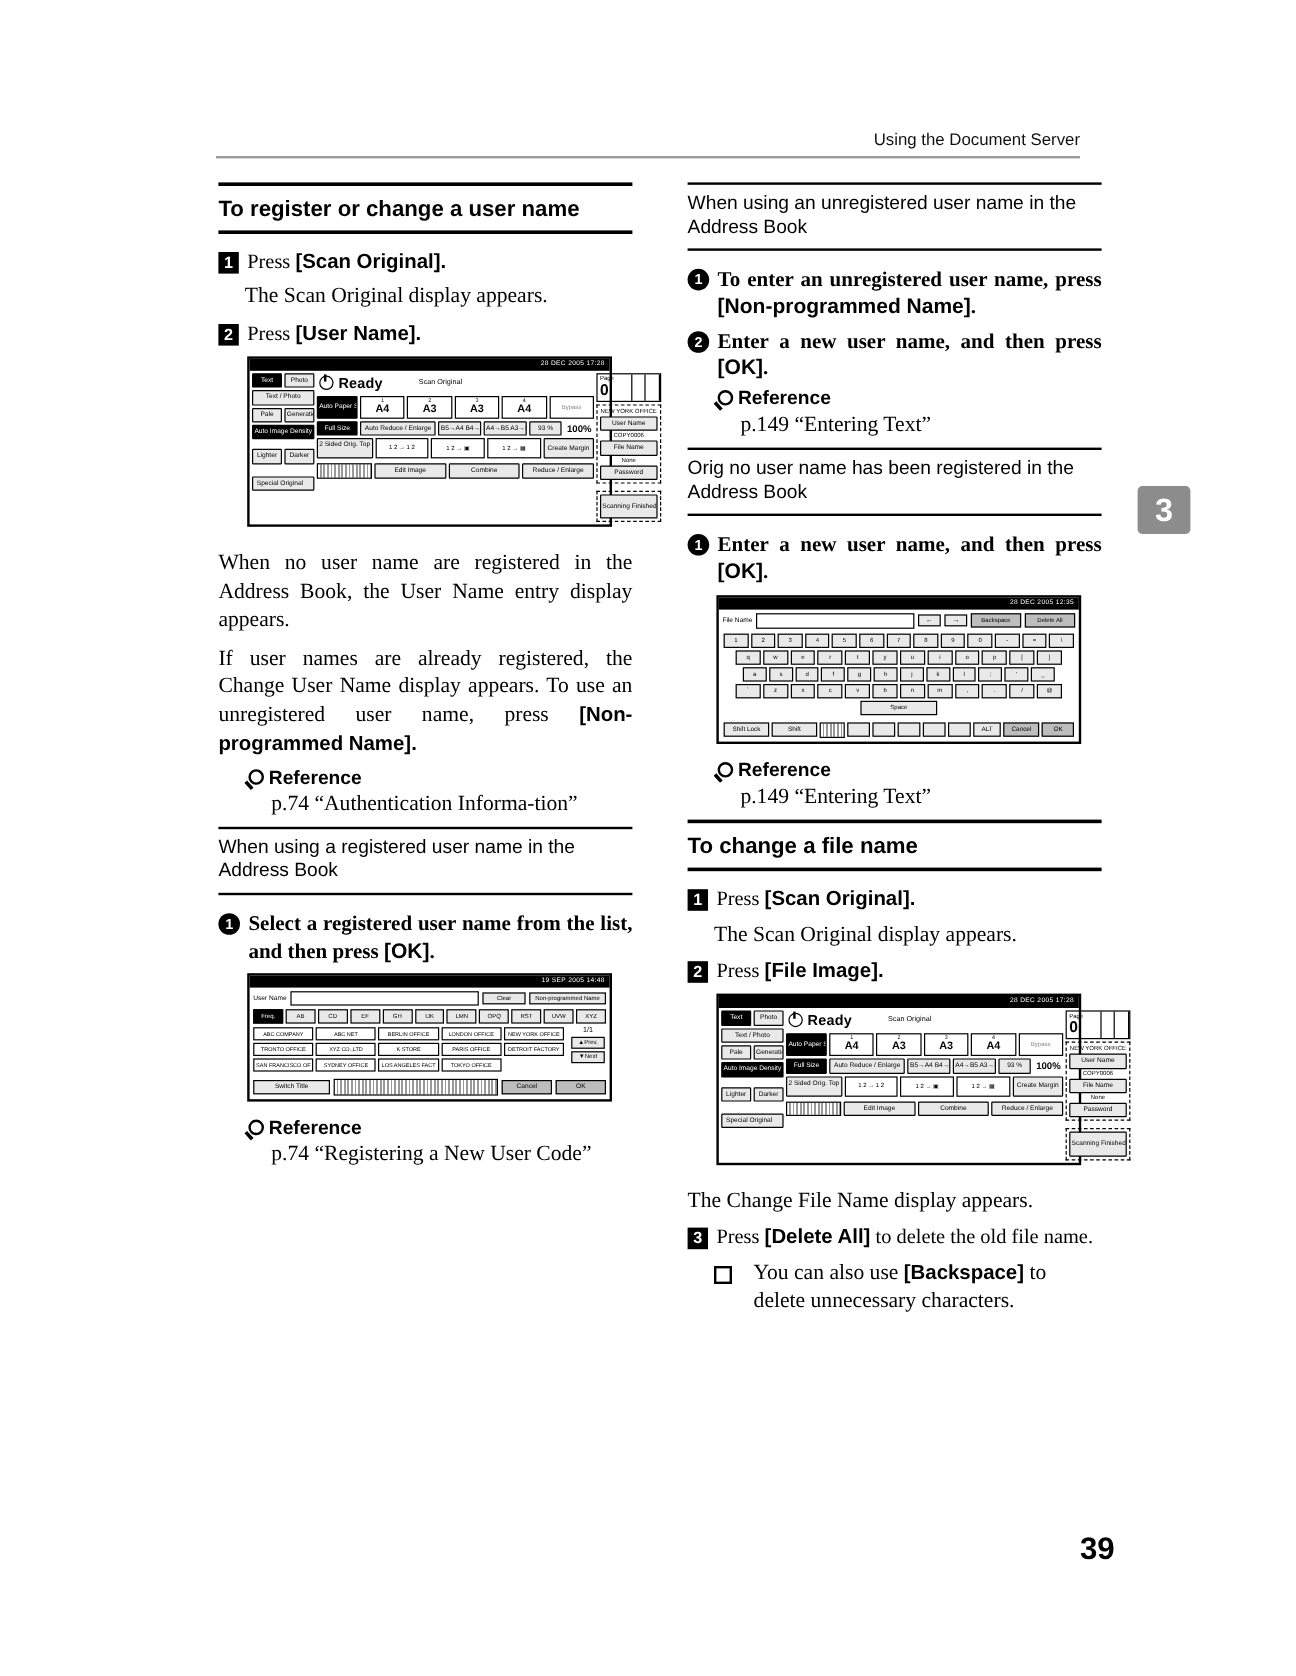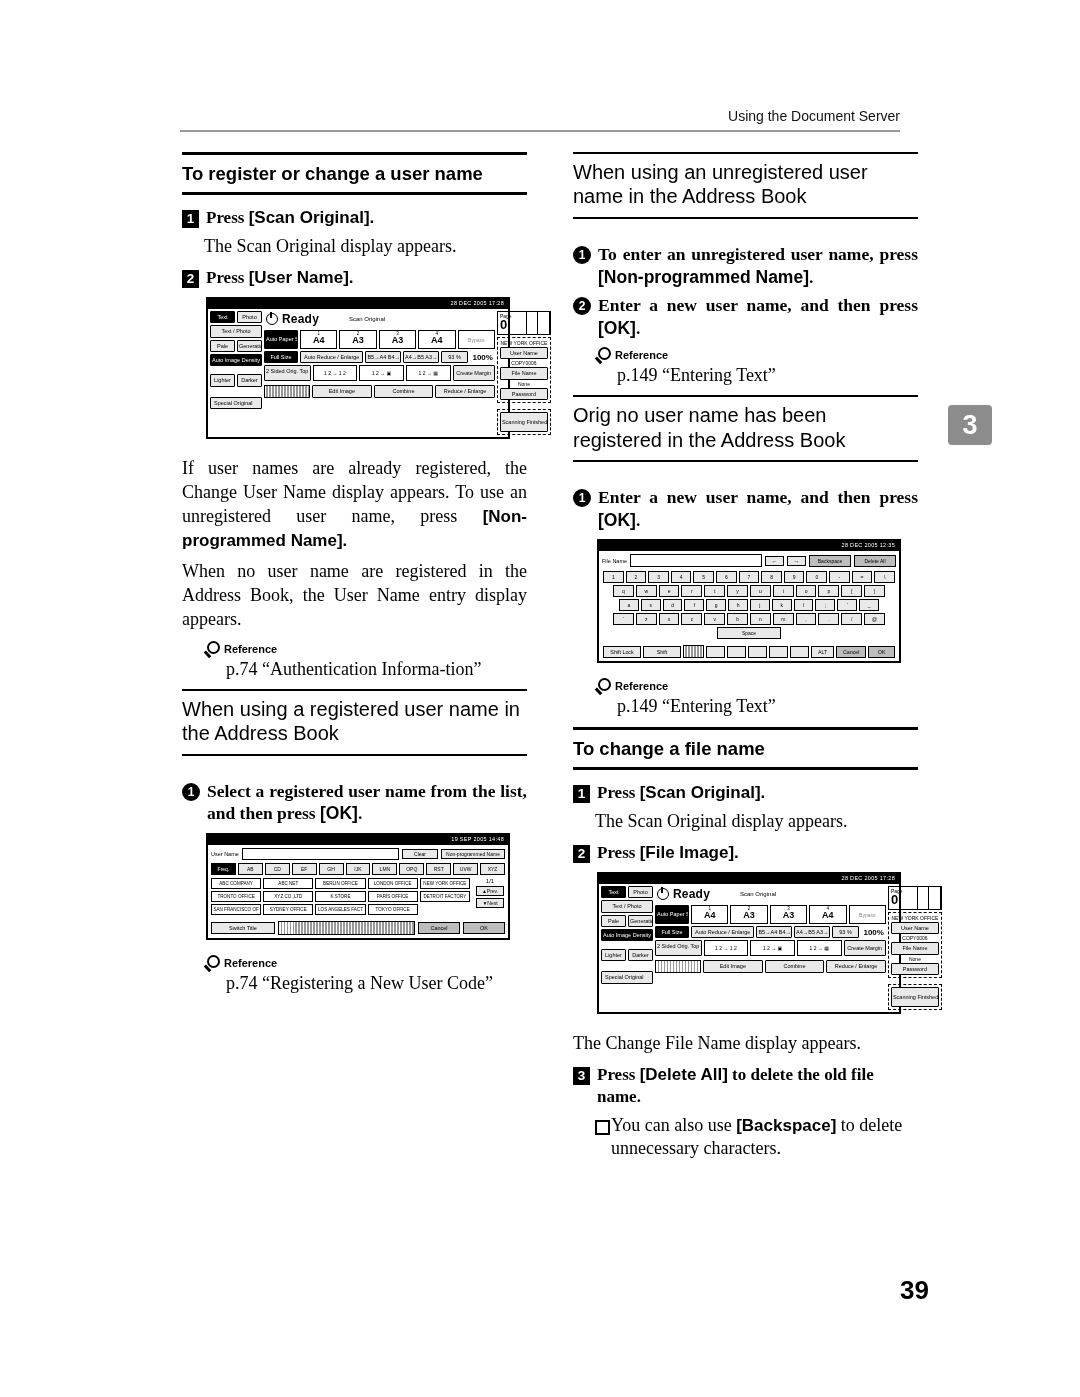--- a/index.html
+++ b/index.html
@@ -46,42 +46,42 @@
   
   .head-sec{
     font-family:"Liberation Sans", sans-serif;
     font-weight:bold;font-size:18.5px;line-height:1.25;
     padding:7px 0 7px 0;
     border-top:3px solid #000;border-bottom:3px solid #000;
     margin:0 0 12px 0;
   }
   .head-sub{
     font-family:"Liberation Sans", sans-serif;
-    font-weight:normal;font-size:20px;line-height:1.22;
+    font-weight:normal;font-size:16px;line-height:1.22;
     padding:6px 0 8px 0;
     border-top:2px solid #000;border-bottom:2px solid #000;
-    margin:0 0 24px 0;
+    margin:0 0 12px 0;
   }
 
   
   .step{
     display:flex;align-items:flex-start;gap:7px;
     margin:0 0 6px 0;
   }
   .sqnum{
     flex:0 0 auto;width:17px;height:18px;background:#000;color:#fff;
     font-family:"Liberation Sans", sans-serif;font-weight:bold;
     font-size:13.5px;line-height:18px;text-align:center;
     margin-top:3px;
   }
   .step-txt{
     font-family:"Liberation Sans", sans-serif;
     font-weight:bold;font-size:17px;line-height:1.3;
   }
-  .step-txt .ser{font-family:"Liberation Serif", serif;font-weight:bold;}
+  .step-txt .ser{font-family:"Liberation Serif", serif;font-weight:normal;}
 
   .cstep{display:flex;align-items:flex-start;gap:7px;margin:0 0 6px 0;}
   .cnum{
     flex:0 0 auto;width:18px;height:18px;border-radius:50%;
     background:#000;color:#fff;
     font-family:"Liberation Sans", sans-serif;font-weight:bold;
     font-size:12px;line-height:18px;text-align:center;margin-top:3px;
   }
   .cstep-txt{
     font-family:"Liberation Serif", serif;font-weight:bold;
@@ -94,21 +94,21 @@
     font-family:"Liberation Serif", serif;font-size:18px;line-height:1.32;
     margin:0 0 8px 0;text-align:justify;
   }
   .body-p.indent{margin-left:22px;}
   .body-p .sans{font-family:"Liberation Sans", sans-serif;font-weight:bold;font-size:17px;}
 
   
   .refblk{margin:2px 0 8px 22px;}
   .refhead{
     display:flex;align-items:center;gap:2px;
-    font-family:"Liberation Sans", sans-serif;font-weight:bold;font-size:11px;
+    font-family:"Liberation Sans", sans-serif;font-weight:bold;font-size:16px;
   }
   .ref-body{
     font-family:"Liberation Serif", serif;font-size:18px;line-height:1.3;
     margin-left:22px;text-align:justify;
   }
   .mag{display:inline-block;width:18px;height:18px;position:relative;}
   .mag:before{
     content:"";position:absolute;left:3px;top:1px;width:9px;height:9px;
     border:2px solid #000;border-radius:50%;
   }
@@ -128,21 +128,21 @@
   .pencil:before{
     content:"";position:absolute;left:1px;top:3px;width:15px;height:7px;
     background:#555;transform:skewX(-20deg) rotate(-16deg);border-radius:1px;
   }
   .pencil:after{
     content:"";position:absolute;left:0px;top:8px;width:0;height:0;
     border-left:5px solid transparent;border-right:5px solid transparent;
     border-bottom:6px solid #000;transform:rotate(-110deg);
   }
   .note-item{
-    display:flex;gap:1px;margin-left:0px;margin-top:2px;
+    display:flex;gap:18px;margin-left:0px;margin-top:2px;
     font-family:"Liberation Serif", serif;font-size:18px;line-height:1.3;
   }
   .sqbullet{
     flex:0 0 auto;width:11px;height:11px;border:2px solid #000;margin-top:6px;
   }
   .note-item .sans{font-family:"Liberation Sans", sans-serif;font-weight:bold;font-size:17px;}
 
   
   .lcd{
     width:300px;border:2px solid #000;background:#fff;
@@ -343,23 +343,23 @@
             <div class="dotlbl">None</div>
             <div class="btn" style="width:100%">Password</div>
           </div>
           <div class="dotbox" style="margin-top:4px">
             <div class="btn" style="width:100%;padding:6px 1px">Scanning Finished</div>
           </div>
         </div>
       </div>
     </div>
 
+    <div class="body-p">When no user name are registered in the Address Book, the User Name entry display appears.</div>
+
     <div class="body-p"><span>If user names are already registered, the Change User Name display appears. To use an unregistered user name, press </span><span class="sans">[Non-programmed Name]</span><span class="sans">.</span></div>
-
-    <div class="body-p">When no user name are registered in the Address Book, the User Name entry display appears.</div>
 
     <div class="refblk">
       <div class="refhead">
         <span class="mag"></span>
         <span>Reference</span>
       </div>
       <div class="ref-body">p.74 “Authentication Informa-tion”</div>
     </div>
 
     <div class="head-sub">When using a registered user name in the Address Book</div>

